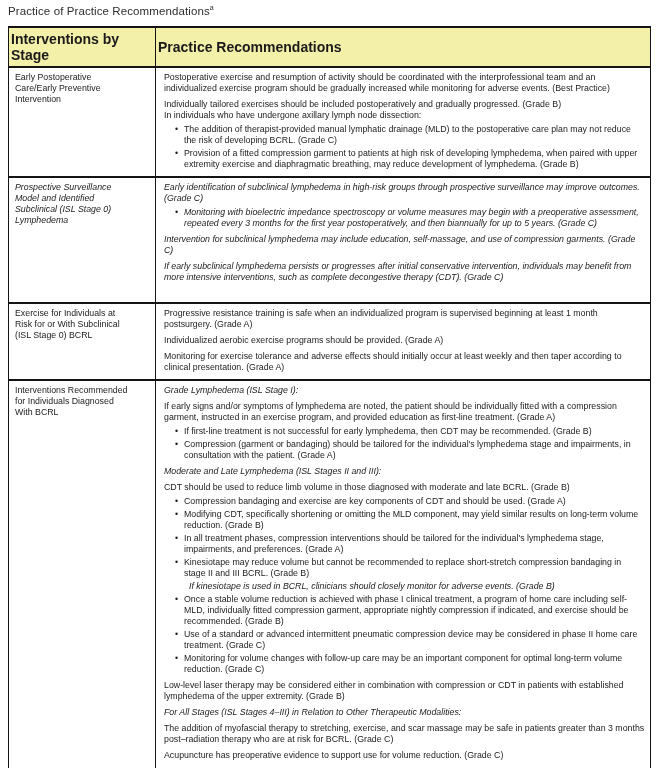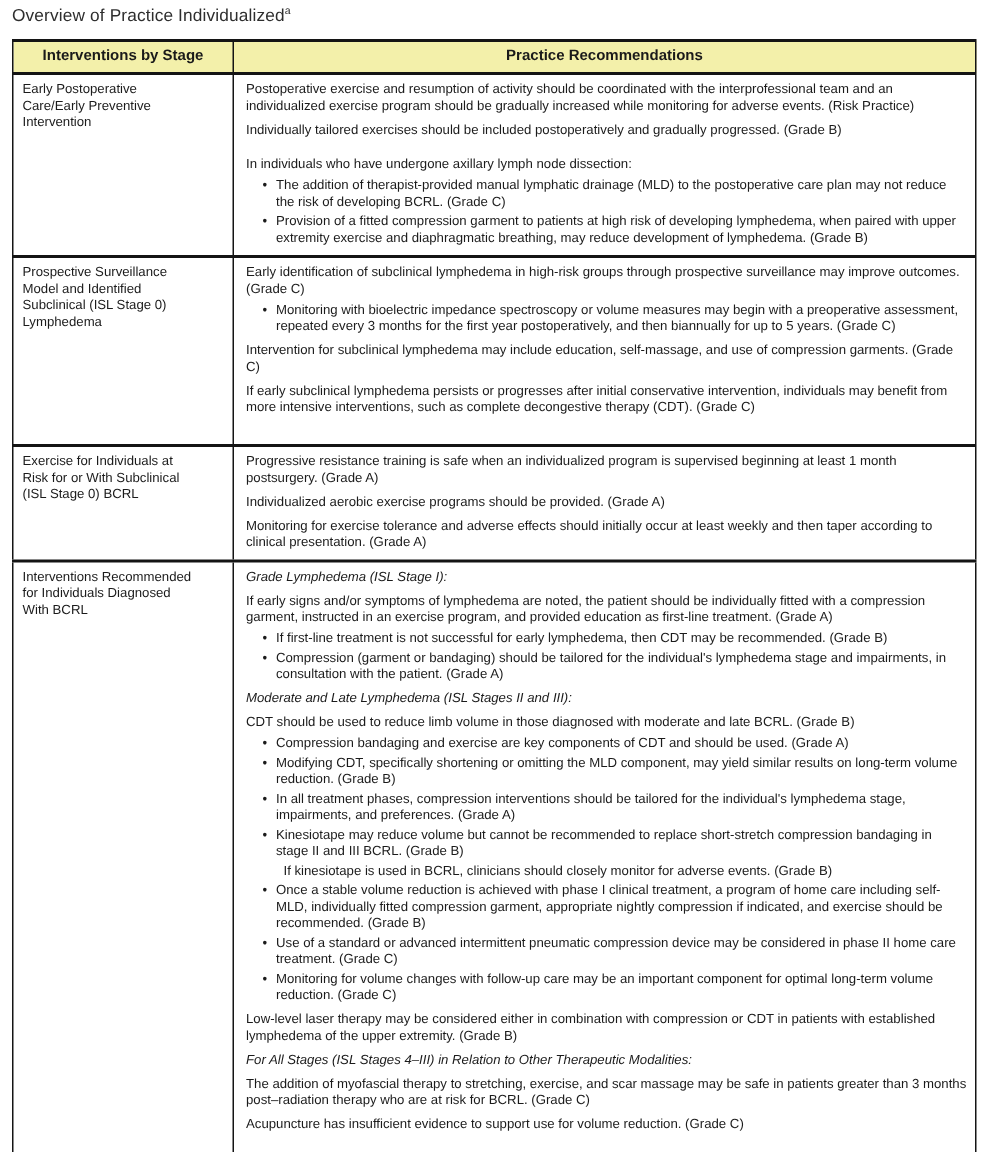--- a/index.html
+++ b/index.html
@@ -21,72 +21,72 @@
     width:643px; border-collapse:collapse; table-layout:fixed;
   }
   .rec-table th, .rec-table td {
     border-left:1px solid #141414;
     border-right:1px solid #141414;
     border-top:2px solid #141414;
     border-bottom:2px solid #141414;
   }
   .rec-table th {
     background:#f3f0aa;
-    font-size:10px; font-weight:bold; color:#1a1a1a;
-    text-align:center; vertical-align:middle;
+    font-size:14px; font-weight:bold; color:#1a1a1a;
+    text-align:left; vertical-align:middle;
     height:22px; padding:3px 2px;
   }
   th.col-stage { width:147px; }
   .rec-table td {
     vertical-align:top; background:#ffffff;
     font-size:8.8px; line-height:11px;
   }
   td.stage { padding:4px 22px 4px 6px; }
   td.rec   { padding:2px 5px 6px 8px; }
 
   tbody tr:nth-child(1) td { height:109px; }
-  tbody tr:nth-child(2) td { height:126px; }
+  tbody tr:nth-child(2) td { height:126px;font-style:italic; }
   tbody tr:nth-child(3) td { height:72px; }
   tbody tr:nth-child(4) td { height:487px; }
 
   .blk { margin-top:5px; }
   .blk:first-child { margin-top:2px; }
-  .blk.line { margin-top:12px; }
+  .blk.line { margin-top:0; }
   .blk.italic { font-style:italic; }
 
   ul.bullets { list-style:none; padding-left:11px; margin-top:3px; }
   ul.bullets li { position:relative; padding-left:9px; margin-top:2px; }
   ul.bullets li::before { content:"\2022"; position:absolute; left:0; top:0; }
-  ul.bullets li.no-marker { padding-left:14px; }
+  ul.bullets li.no-marker { padding-left:14px;font-style:italic; }
   ul.bullets li.no-marker::before { content:""; }
 
   .footnote { font-size:8.7px; color:#1f1f1f; margin-top:7px; padding-left:1px; }
   .footnote sup { font-size:6.5px; vertical-align:super; }
 </style>
 </head>
 <body>
 
 <div class="page">
 
   <div class="doc-title">
-    <span>Overview of Practice Individualized</span><sup>a</sup>
+    <span>Practice of Practice Recommendations</span><sup>a</sup>
   </div>
 
   <table class="rec-table">
     <thead>
       <tr>
         <th class="col-stage">Interventions by Stage</th>
         <th class="col-rec">Practice Recommendations</th>
       </tr>
     </thead>
     <tbody id="table-body">
         <tr>
           <td class="stage">Early Postoperative Care/Early Preventive Intervention</td>
           <td class="rec">
-            <div class="blk para">Postoperative exercise and resumption of activity should be coordinated with the interprofessional team and an individualized exercise program should be gradually increased while monitoring for adverse events. (Risk Practice)</div>
+            <div class="blk para">Postoperative exercise and resumption of activity should be coordinated with the interprofessional team and an individualized exercise program should be gradually increased while monitoring for adverse events. (Best Practice)</div>
             <div class="blk para">Individually tailored exercises should be included postoperatively and gradually progressed. (Grade B)</div>
             <div class="blk line">In individuals who have undergone axillary lymph node dissection:</div>
             <ul class="blk bullets">
               <li>The addition of therapist-provided manual lymphatic drainage (MLD) to the postoperative care plan may not reduce the risk of developing BCRL. (Grade C)</li>
               <li>Provision of a fitted compression garment to patients at high risk of developing lymphedema, when paired with upper extremity exercise and diaphragmatic breathing, may reduce development of lymphedema. (Grade B)</li>
             </ul>
           </td>
         </tr>
         <tr>
           <td class="stage">Prospective Surveillance Model and Identified Subclinical (ISL Stage 0) Lymphedema</td>
@@ -124,21 +124,21 @@
               <li>In all treatment phases, compression interventions should be tailored for the individual's lymphedema stage, impairments, and preferences. (Grade A)</li>
               <li>Kinesiotape may reduce volume but cannot be recommended to replace short-stretch compression bandaging in stage II and III BCRL. (Grade B)</li>
               <li class="no-marker">If kinesiotape is used in BCRL, clinicians should closely monitor for adverse events. (Grade B)</li>
               <li>Once a stable volume reduction is achieved with phase I clinical treatment, a program of home care including self-MLD, individually fitted compression garment, appropriate nightly compression if indicated, and exercise should be recommended. (Grade B)</li>
               <li>Use of a standard or advanced intermittent pneumatic compression device may be considered in phase II home care treatment. (Grade C)</li>
               <li>Monitoring for volume changes with follow-up care may be an important component for optimal long-term volume reduction. (Grade C)</li>
             </ul>
             <div class="blk para">Low-level laser therapy may be considered either in combination with compression or CDT in patients with established lymphedema of the upper extremity. (Grade B)</div>
             <div class="blk italic">For All Stages (ISL Stages 4–III) in Relation to Other Therapeutic Modalities:</div>
             <div class="blk para">The addition of myofascial therapy to stretching, exercise, and scar massage may be safe in patients greater than 3 months post–radiation therapy who are at risk for BCRL. (Grade C)</div>
-            <div class="blk para">Acupuncture has insufficient evidence to support use for volume reduction. (Grade C)</div>
+            <div class="blk para">Acupuncture has preoperative evidence to support use for volume reduction. (Grade C)</div>
           </td>
         </tr>
       </tbody>
   </table>
 
   <div class="footnote">
     <sup>a</sup><span>BCRL = breast cancer-related lymphedema; ISL = International Lymphology Society.</span>
   </div>
 
 </div>

